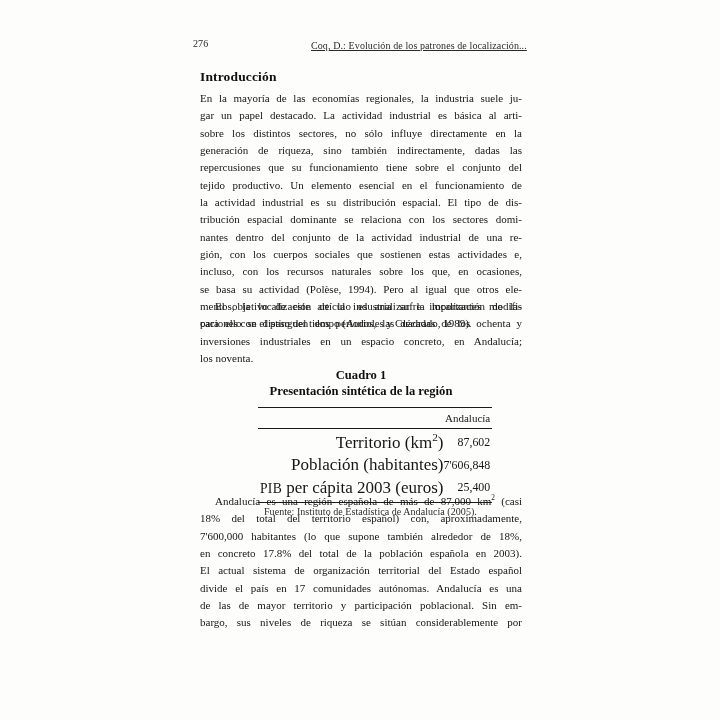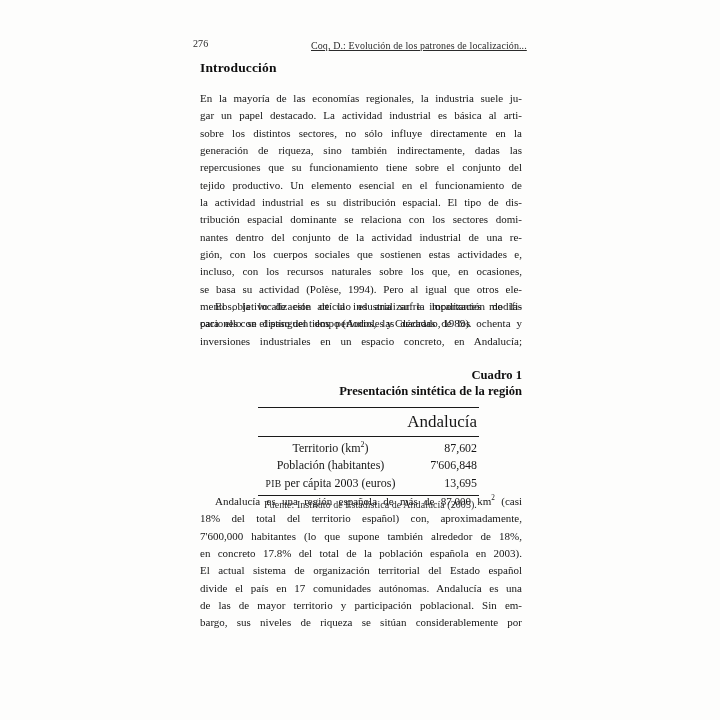--- a/index.html
+++ b/index.html
@@ -56,21 +56,21 @@
     top: 2px;
     font-size: 10px;
     color: #2b2b2b;
     white-space: nowrap;
     text-decoration: underline;
   }
 
   
   .section-heading {
     position: absolute;
-    top: 60px;
+    top: 69px;
     left: 0;
     font-size: 13.5px;
     font-weight: bold;
     letter-spacing: .15px;
     color: #0f0f0f;
   }
 
   
   .para {
     position: absolute;
@@ -107,21 +107,21 @@
   }
 
   
   .table-block {
     position: absolute;
     top: 368px;
     left: 0;
     width: 322px;
   }
   .table-caption {
-    text-align: right;
+    text-align: center;
     font-size: 12.6px;
     font-weight: bold;
     line-height: 15.5px;
     color: #0f0f0f;
   }
   .tbl {
     margin: 8px 0 0 58px;
     width: 221px;
     border-collapse: collapse;
     font-size: 11.6px;
@@ -148,26 +148,26 @@
     font-size: 0;
     line-height: 0;
   }
   .tbl th, .tbl td {
     padding: 0;
     font-weight: normal;
   }
   .tbl .colhead {
     text-align: right;
     padding: 3.5px 2px 4px 0;
+    font-size: 11px;
+  }
+  .tbl .lbl {
+    text-align: right;
+    padding: 1.3px 0 1.3px 2px;
     font-size: 17px;
-  }
-  .tbl .lbl {
-    text-align: center;
-    padding: 1.3px 0 1.3px 2px;
-    font-size: 12px;
     white-space: nowrap;
   }
   .tbl .val {
     text-align: right;
     padding: 1.3px 2px 1.3px 0;
     font-size: 11.9px;
     white-space: nowrap;
   }
   .tbl tbody tr.first-data .lbl,
   .tbl tbody tr.first-data .val { padding-top: 4px; }
@@ -208,20 +208,21 @@
     <span class="ln just">incluso, con los recursos naturales sobre los que, en ocasiones,</span>
     <span class="ln just">se basa su actividad (Polèse, 1994). Pero al igual que otros ele-</span>
     <span class="ln just">mentos, la localización de la industria sufre importantes modifi-</span>
     <span class="ln">caciones con el paso del tiempo (Aurioles y Cuadrado, 1989).</span>
   </div>
 
   <div class="para" id="para-2">
     <span class="ln just"><span class="indent"></span><span>El objetivo de este artículo es analizar la localización de las</span></span>
     <span class="ln just">para ello se distinguen dos periodos, las décadas de los ochenta y</span>
     <span class="ln just">inversiones industriales en un espacio concreto, en Andalucía;</span>
+    <span class="ln">los noventa.</span>
   </div>
 
   <div class="table-block">
     <div class="table-caption">
       <div>Cuadro 1</div>
       <div>Presentación sintética de la región</div>
     </div>
 
     <table class="tbl">
       <thead>
@@ -240,21 +241,21 @@
         <tr class="first-data">
           <td class="lbl">Territorio (km<sup class="ref">2</sup>)</td>
           <td class="val">87,602</td>
         </tr>
         <tr>
           <td class="lbl">Población (habitantes)</td>
           <td class="val">7'606,848</td>
         </tr>
         <tr class="last-data">
           <td class="lbl"><span class="sc">PIB</span> per cápita 2003 (euros)</td>
-          <td class="val">13,695</td>
+          <td class="val">25,400</td>
         </tr>
         <tr class="rule-bot">
             <td colspan="2"></td>
           </tr>
       </tbody>
     </table>
 
     <div class="table-source">Fuente: Instituto de Estadística de Andalucía (2005).</div>
   </div>
 

